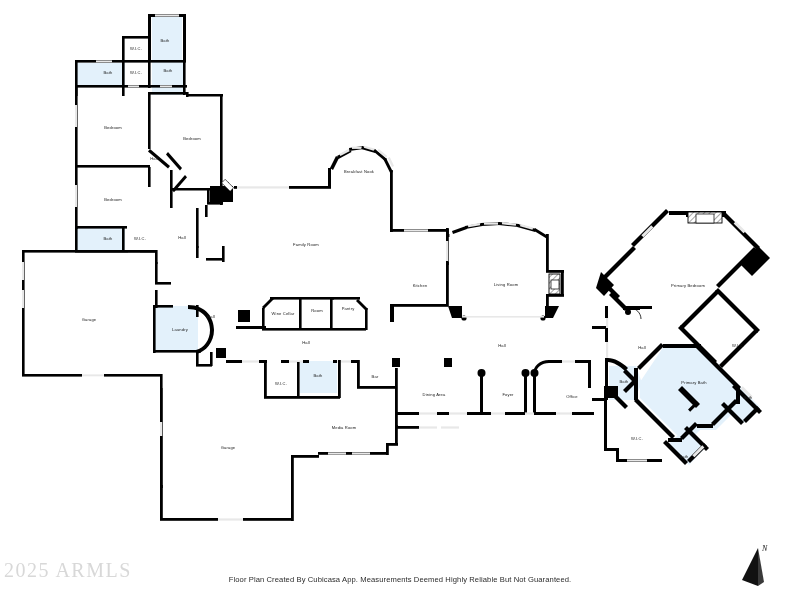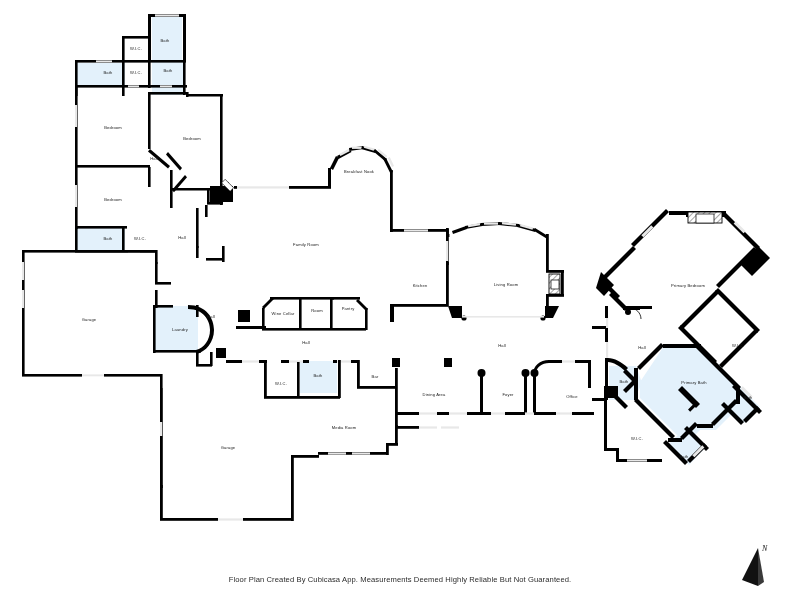--- a/index.html
+++ b/index.html
@@ -482,20 +482,21 @@
       <text class="room-label" x="642" y="348">Hall</text>
       <text class="room-label" x="738" y="346">W.I.C.</text>
       <text class="room-label" x="624" y="382">Bath</text>
       <text class="room-label" x="694" y="383">Primary Bath</text>
       <text class="room-label" x="748" y="398">Bath</text>
       <text class="room-label" x="637" y="439">W.I.C.</text>
       <text class="room-label" x="684" y="457">Bath</text>
     </g>
   </svg>
 
+  <div class="watermark">2025 ARMLS</div>
 
   <div class="footer-credit">Floor Plan Created By Cubicasa App. Measurements Deemed Highly Reliable But Not Guaranteed.</div>
 
   <svg class="north-arrow" viewBox="0 0 40 48" xmlns="http://www.w3.org/2000/svg">
     <polygon points="20,6 20,44 4,38" fill="#111"></polygon>
     <polygon points="20,6 20,44 26,40" fill="#3a3a3a"></polygon>
     <text class="north-letter" x="24" y="9">N</text>
   </svg>
 
 </div>

